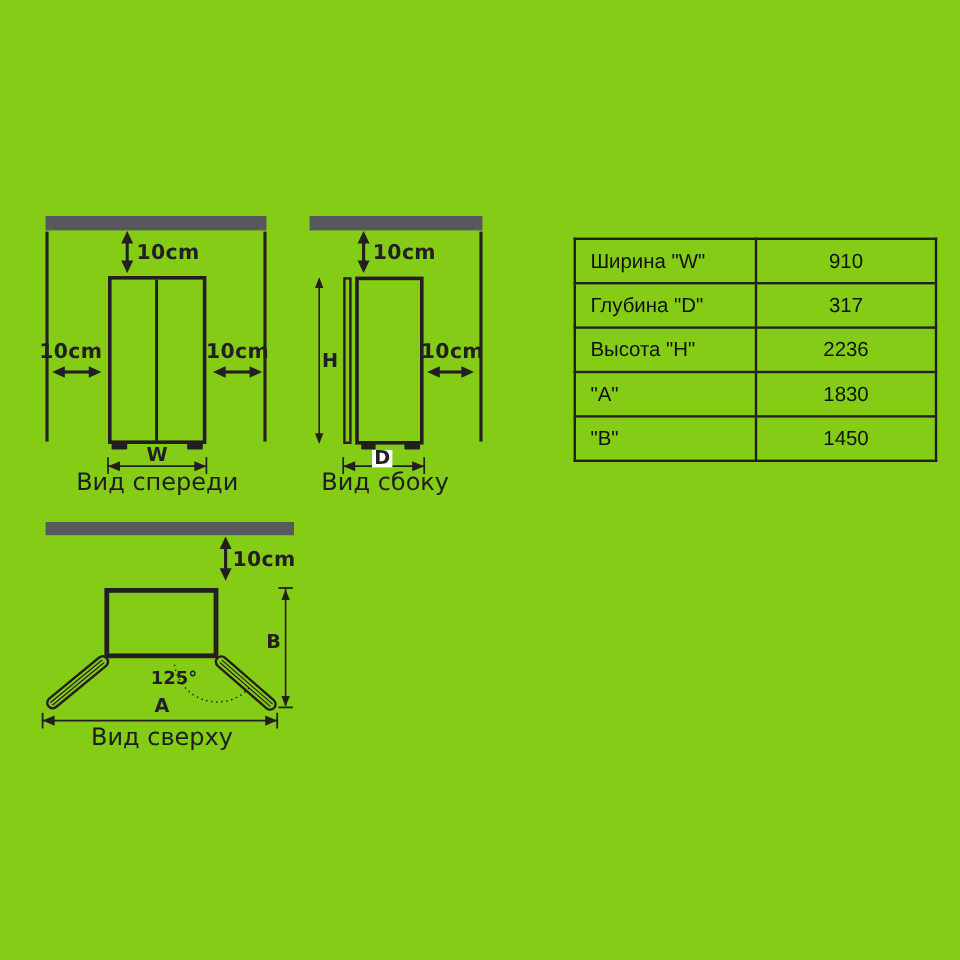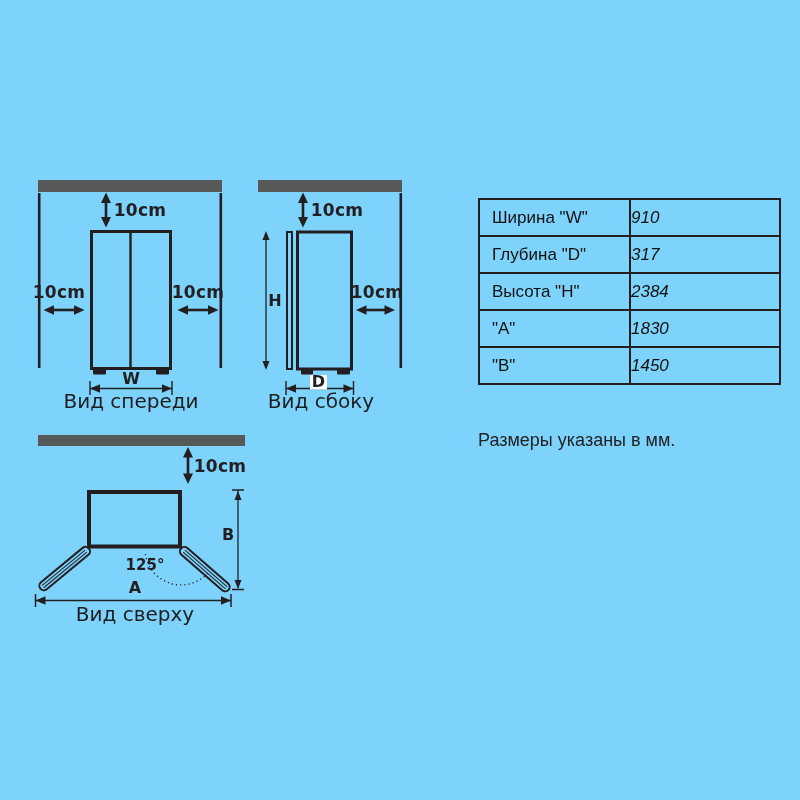--- a/index.html
+++ b/index.html
@@ -1,32 +1,32 @@
 <!DOCTYPE html>
 <html><head>
 <meta charset="utf-8">
 <style>
   html,body{margin:0;padding:0;background:#fff;}
-  #stage{position:relative;width:800px;height:800px;background:#7dd3fc;overflow:hidden;
+  #stage{position:relative;width:800px;height:800px;background:#84cc16;overflow:hidden;
          font-family:"DejaVu Sans",sans-serif;color:#231f20;}
   .view{position:absolute;}
   svg text{fill:#231f20;}
   .lbl{font:700 17px "DejaVu Sans",sans-serif;letter-spacing:.3px;}
   .lbl-sm{font:700 15px "DejaVu Sans",sans-serif;}
   .dim{font:700 16px "DejaVu Sans",sans-serif;}
   .cap{font:400 20px "DejaVu Sans",sans-serif;fill:#1e1e1e;}
   .wall{fill:#57585a;}
   .ln{stroke:#231f20;fill:none;}
   .ah{fill:#231f20;stroke:none;}
   .whitebox{fill:#ffffff;stroke:none;}
   #dim-table{position:absolute;left:478px;top:198px;border-collapse:collapse;
              font:400 17px "Liberation Sans","DejaVu Sans",sans-serif;color:#111;}
   #dim-table td{border:2px solid #231f20;height:35px;padding:0;}
   #dim-table td.c1{width:137px;padding-left:12px;text-align:left;}
-  #dim-table td.c2{width:148px;text-align:left;font-style:italic;}
+  #dim-table td.c2{width:148px;text-align:center;}
   #note{position:absolute;left:478px;top:430px;
         font:400 18px "Liberation Sans","DejaVu Sans",sans-serif;color:#222;}
 </style>
 </head>
 <body>
 
 <div id="stage">
 
   <svg class="view" style="left:30px;top:170px" width="200" height="250" viewBox="0 0 200 250">
     <rect class="wall" x="8" y="10" width="184" height="12"></rect>
@@ -166,28 +166,27 @@
       <tr>
         <td class="c1">Ширина "W"</td>
         <td class="c2">910</td>
       </tr>
       <tr>
         <td class="c1">Глубина "D"</td>
         <td class="c2">317</td>
       </tr>
       <tr>
         <td class="c1">Высота "H"</td>
-        <td class="c2">2384</td>
+        <td class="c2">2236</td>
       </tr>
       <tr>
         <td class="c1">"A"</td>
         <td class="c2">1830</td>
       </tr>
       <tr>
         <td class="c1">"B"</td>
         <td class="c2">1450</td>
       </tr>
     </tbody>
   </table>
 
-  <div id="note">Размеры указаны в мм.</div>
 
 </div>
 
 </body></html>

